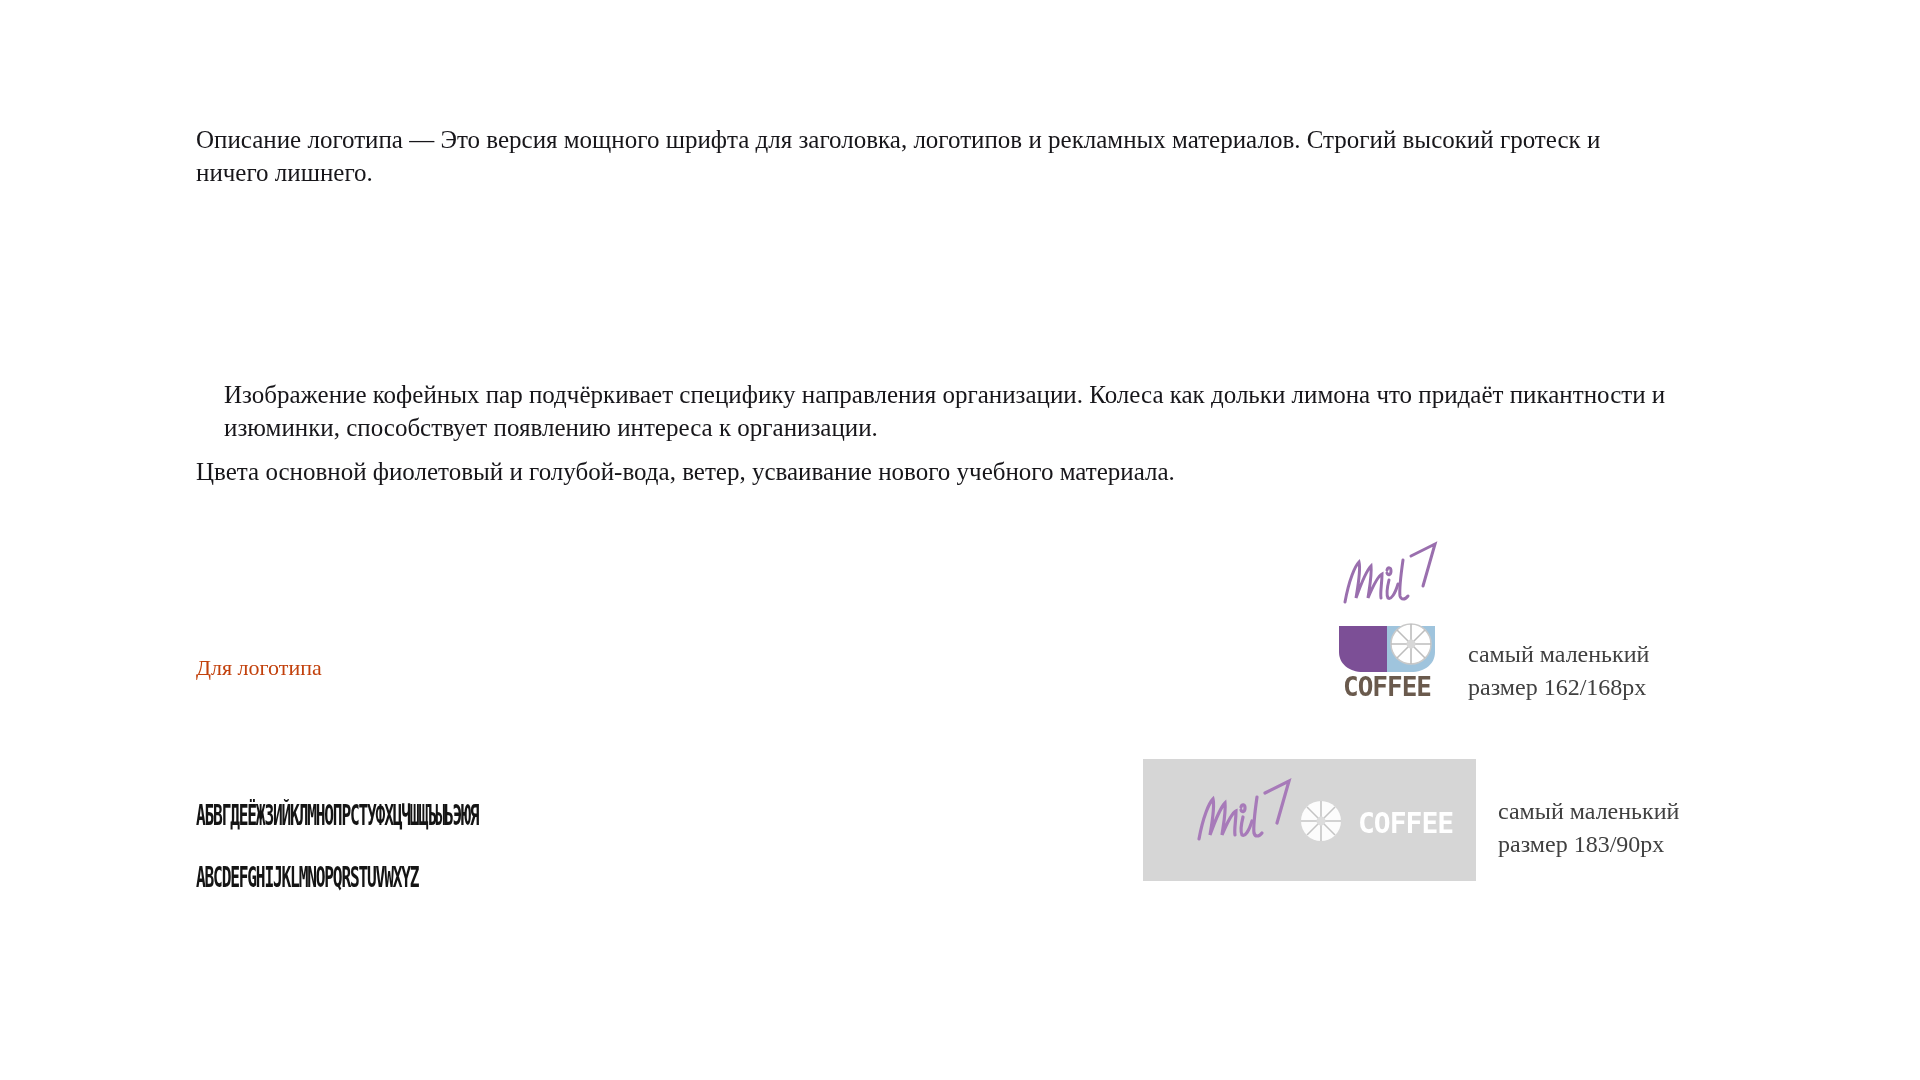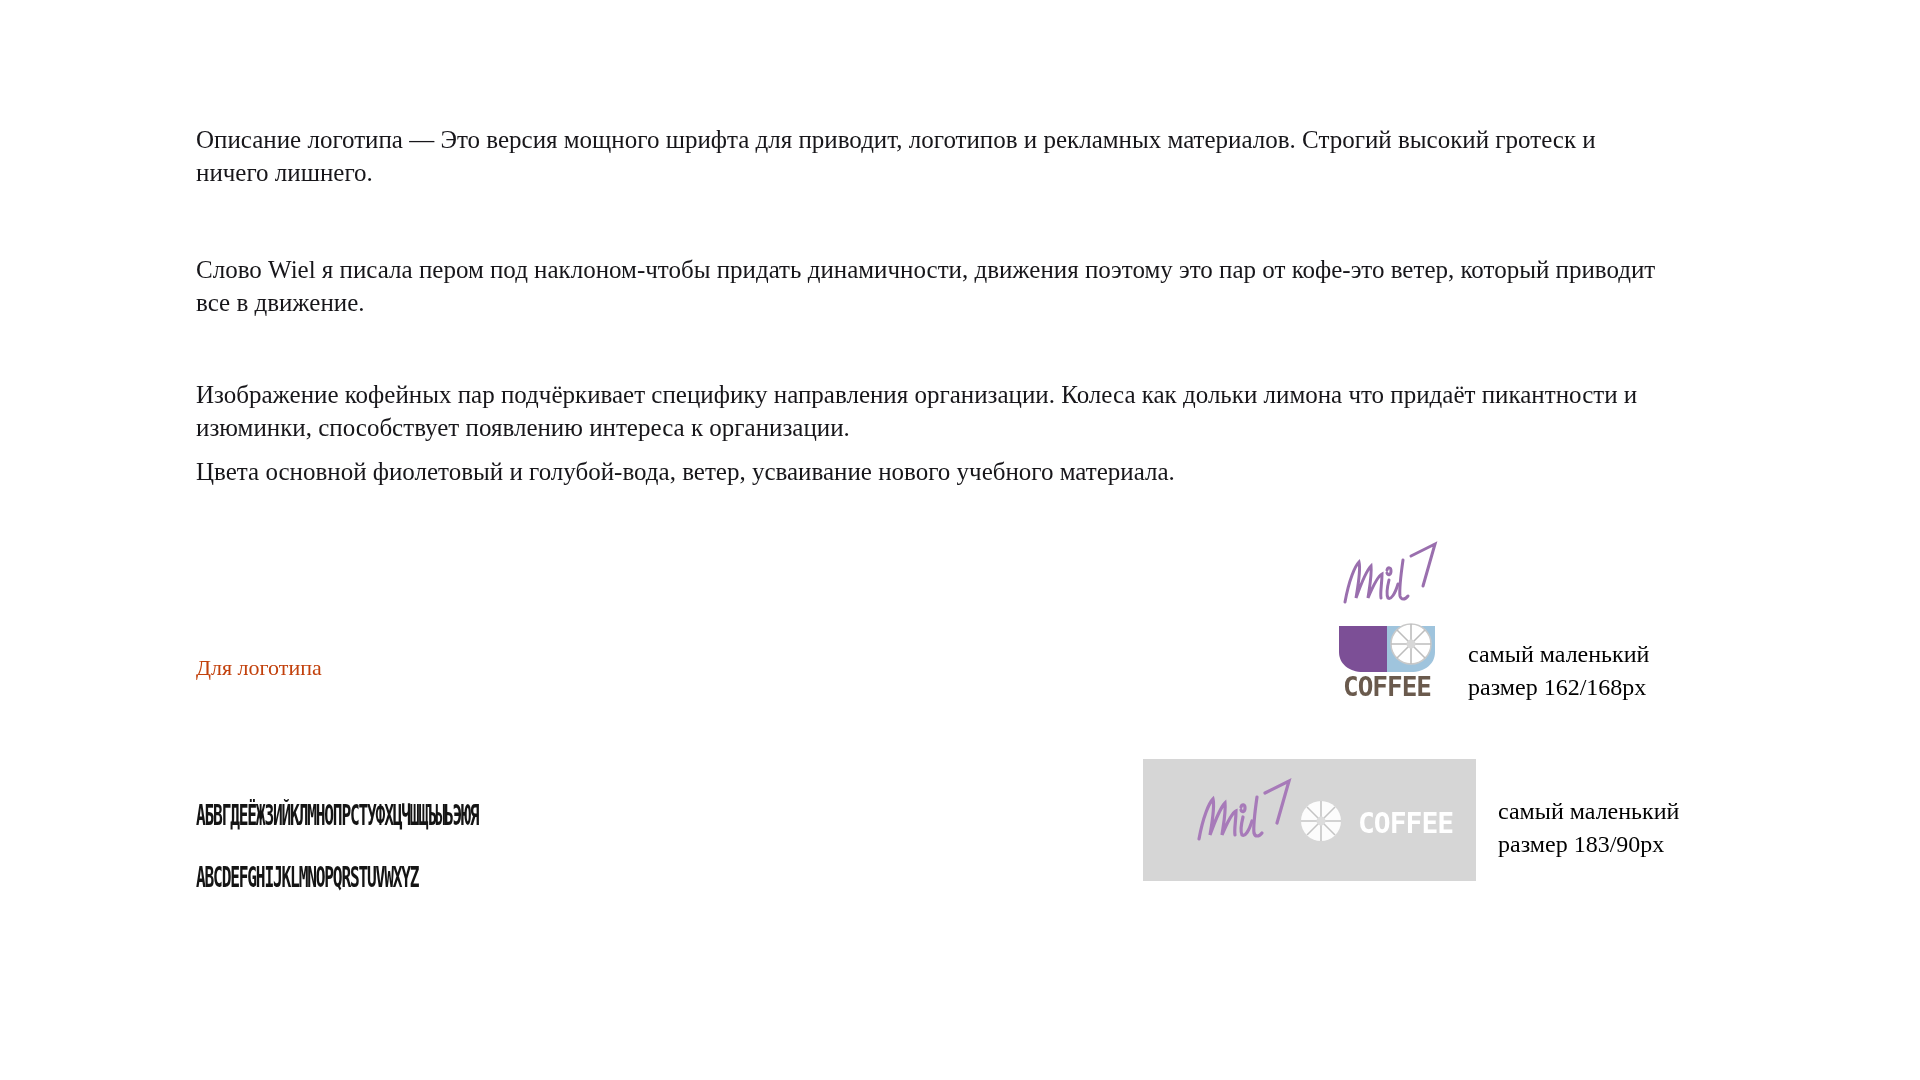--- a/index.html
+++ b/index.html
@@ -25,21 +25,21 @@
   .intro {
     position: absolute;
     left: 196px;
     width: 1470px;
     font-size: 25px;
     line-height: 1.32;
     color: #17161a;
   }
   .para-1 { top: 98px; }
   .para-2 { top: 228px; }
-  .para-3 { top: 353px; }
+  .para-3 { top: 353px; margin-left: 28px; }
   .para-4 { top: 430px; font-family: Liberation Serif, serif; }
 
   
   .font-note {
     position: absolute;
     left: 196px;
     top: 653px;
     font-size: 22px;
     line-height: 1.35;
     color: #c2410c;
@@ -87,21 +87,21 @@
     top: 540px;
     width: 136px;
     height: 160px;
   }
   .logo-vertical svg { display: block; }
 
   .size-note {
     position: absolute;
     font-size: 24px;
     line-height: 1.38;
-    color: #000000;
+    color: #404040;
     white-space: nowrap;
   }
   .size-note-1 { left: 1468px; top: 638px; }
   .size-note-2 { left: 1498px; top: 795px; }
 
   
   .logo-horizontal {
     position: absolute;
     left: 1143px;
     top: 759px;
@@ -111,22 +111,21 @@
   }
   .logo-horizontal svg { display: block; }
 
   .sr { position: absolute; width: 1px; height: 1px; overflow: hidden; clip: rect(0 0 0 0); }
 </style>
 </head>
 <body>
 
 <div class="page">
 
-  <p class="intro para-1">Описание логотипа — Это версия мощного шрифта для приводит, логотипов и рекламных материалов. Строгий высокий гротеск и ничего лишнего.</p>
-  <p class="intro para-2">Слово Wiel я писала пером под наклоном-чтобы придать динамичности, движения поэтому это пар от кофе-это ветер, который приводит все в движение.</p>
+  <p class="intro para-1">Описание логотипа — Это версия мощного шрифта для заголовка, логотипов и рекламных материалов. Строгий высокий гротеск и ничего лишнего.</p>
   <p class="intro para-3">Изображение кофейных пар подчёркивает специфику направления организации. Колеса как дольки лимона что придаёт пикантности и изюминки, способствует появлению интереса к организации.</p>
   <p class="intro para-4">Цвета основной фиолетовый и голубой-вода, ветер, усваивание нового учебного материала.</p>
 
   <div class="font-note">
     <span class="label-line">Для логотипа</span>
   </div>
 
   <div class="glyph-row glyph-cyr">АБВГДЕЁЖЗИЙКЛМНОПРСТУФХЦЧШЩЪЫЬЭЮЯ</div>
   <div class="glyph-row glyph-lat">ABCDEFGHIJKLMNOPQRSTUVWXYZ</div>
 

